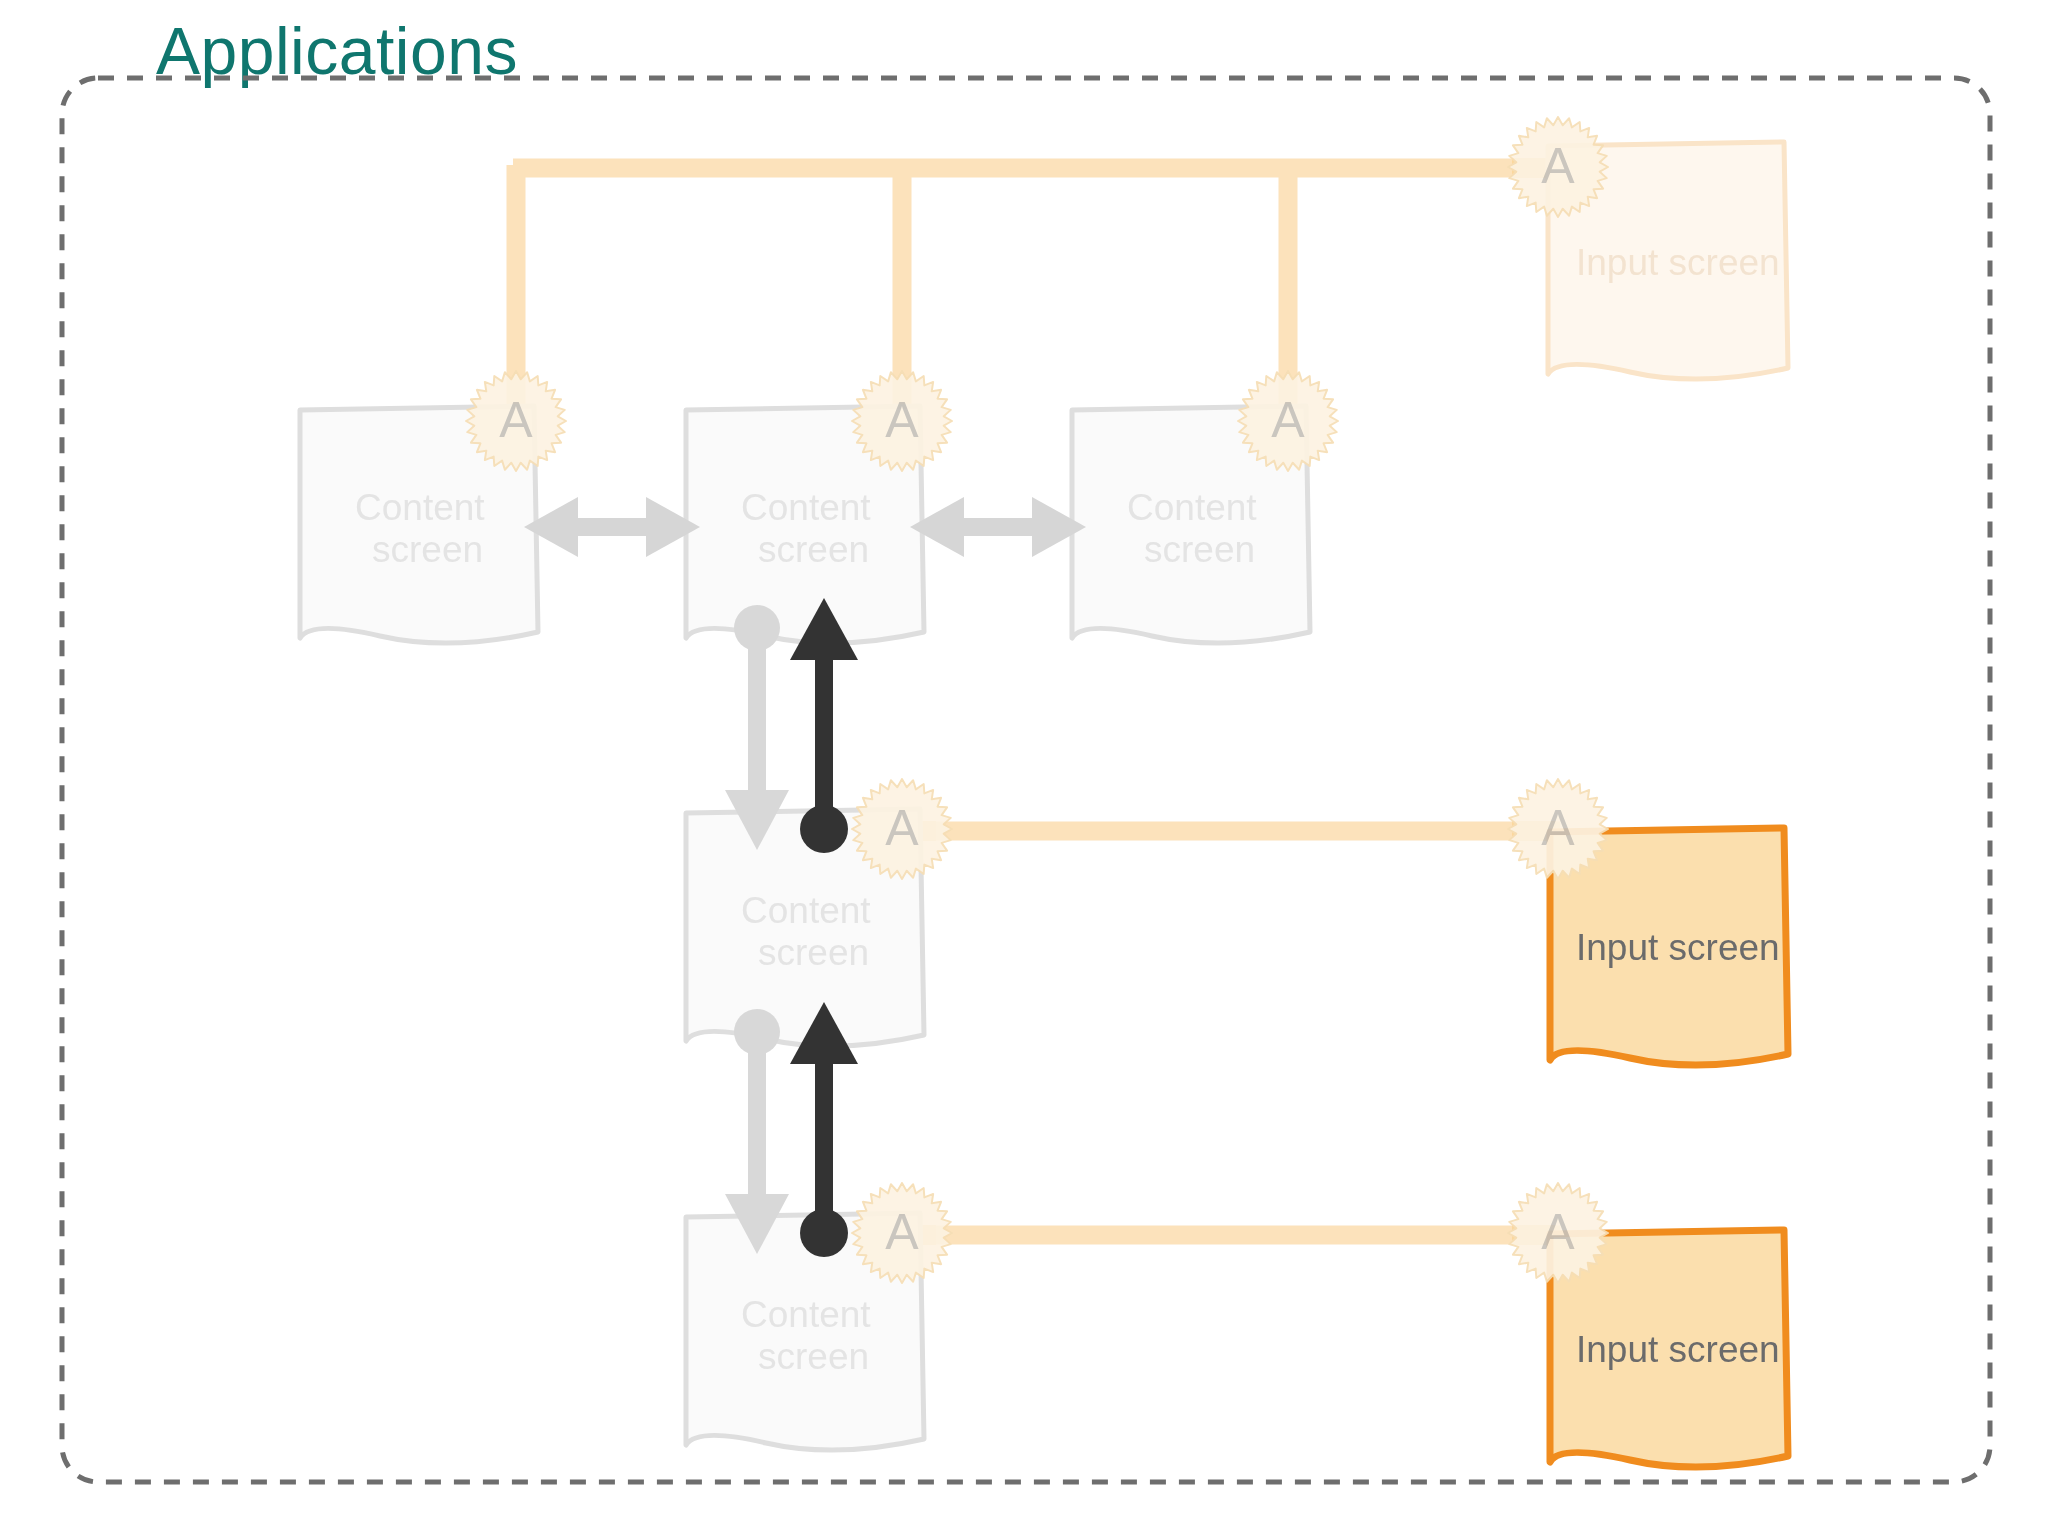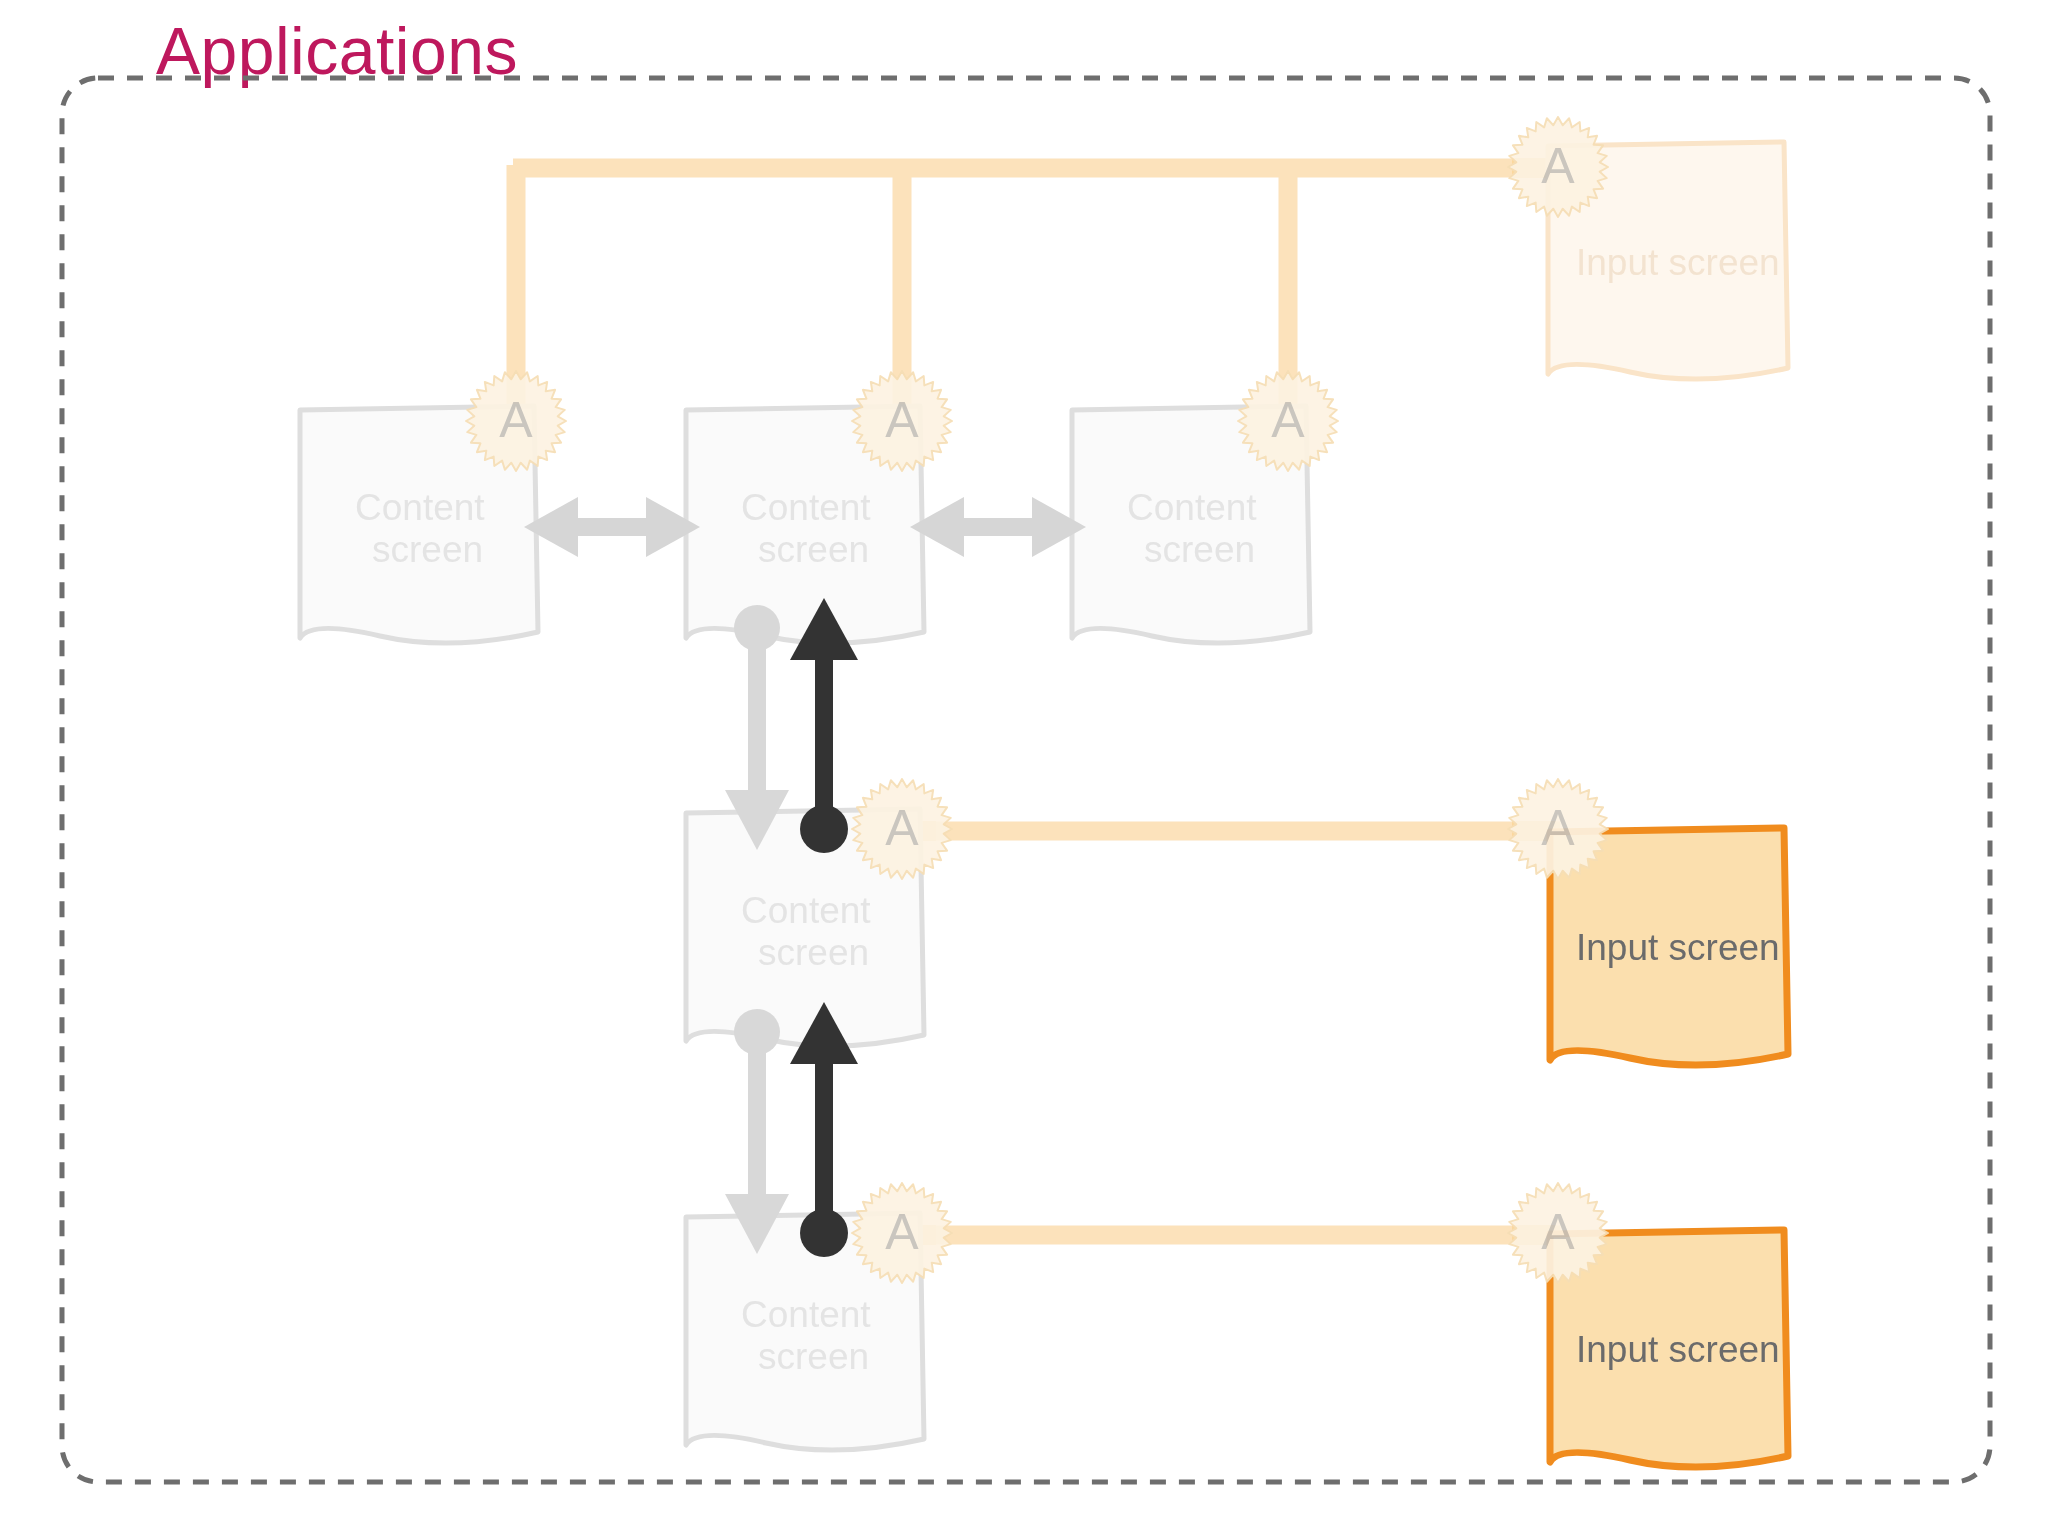--- a/index.html
+++ b/index.html
@@ -27,21 +27,21 @@
     pointer-events: none;
   }
   #stage svg.layer * { pointer-events: auto; }
 
   .grp-title {
     position: absolute;
     left: 140px;
     top: 18px;
     font-size: 66px;
     font-weight: 300;
-    color: #be185d;
+    color: #0f766e;
     letter-spacing: 0.5px;
     line-height: 1;
     background: #ffffff;
     padding: 0 16px;
     font-family: "Liberation Sans", sans-serif;
     white-space: nowrap;
   }
 </style>
 </head>
 <body>

